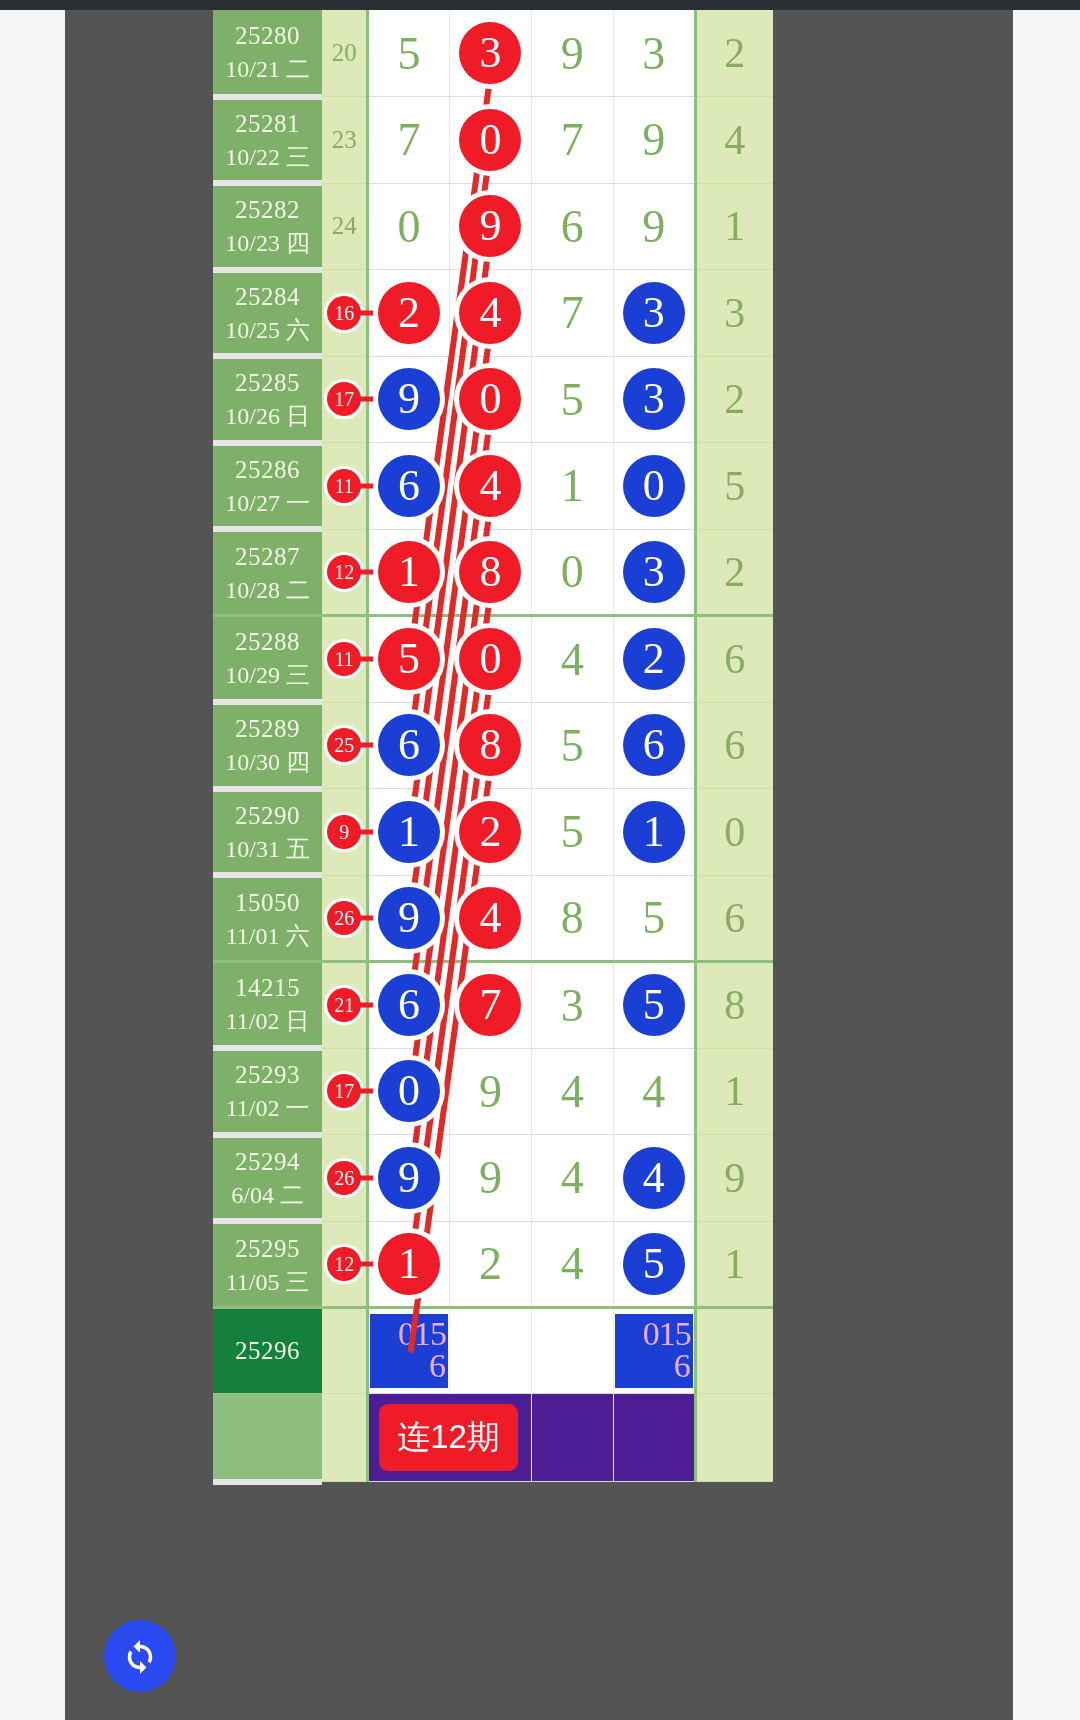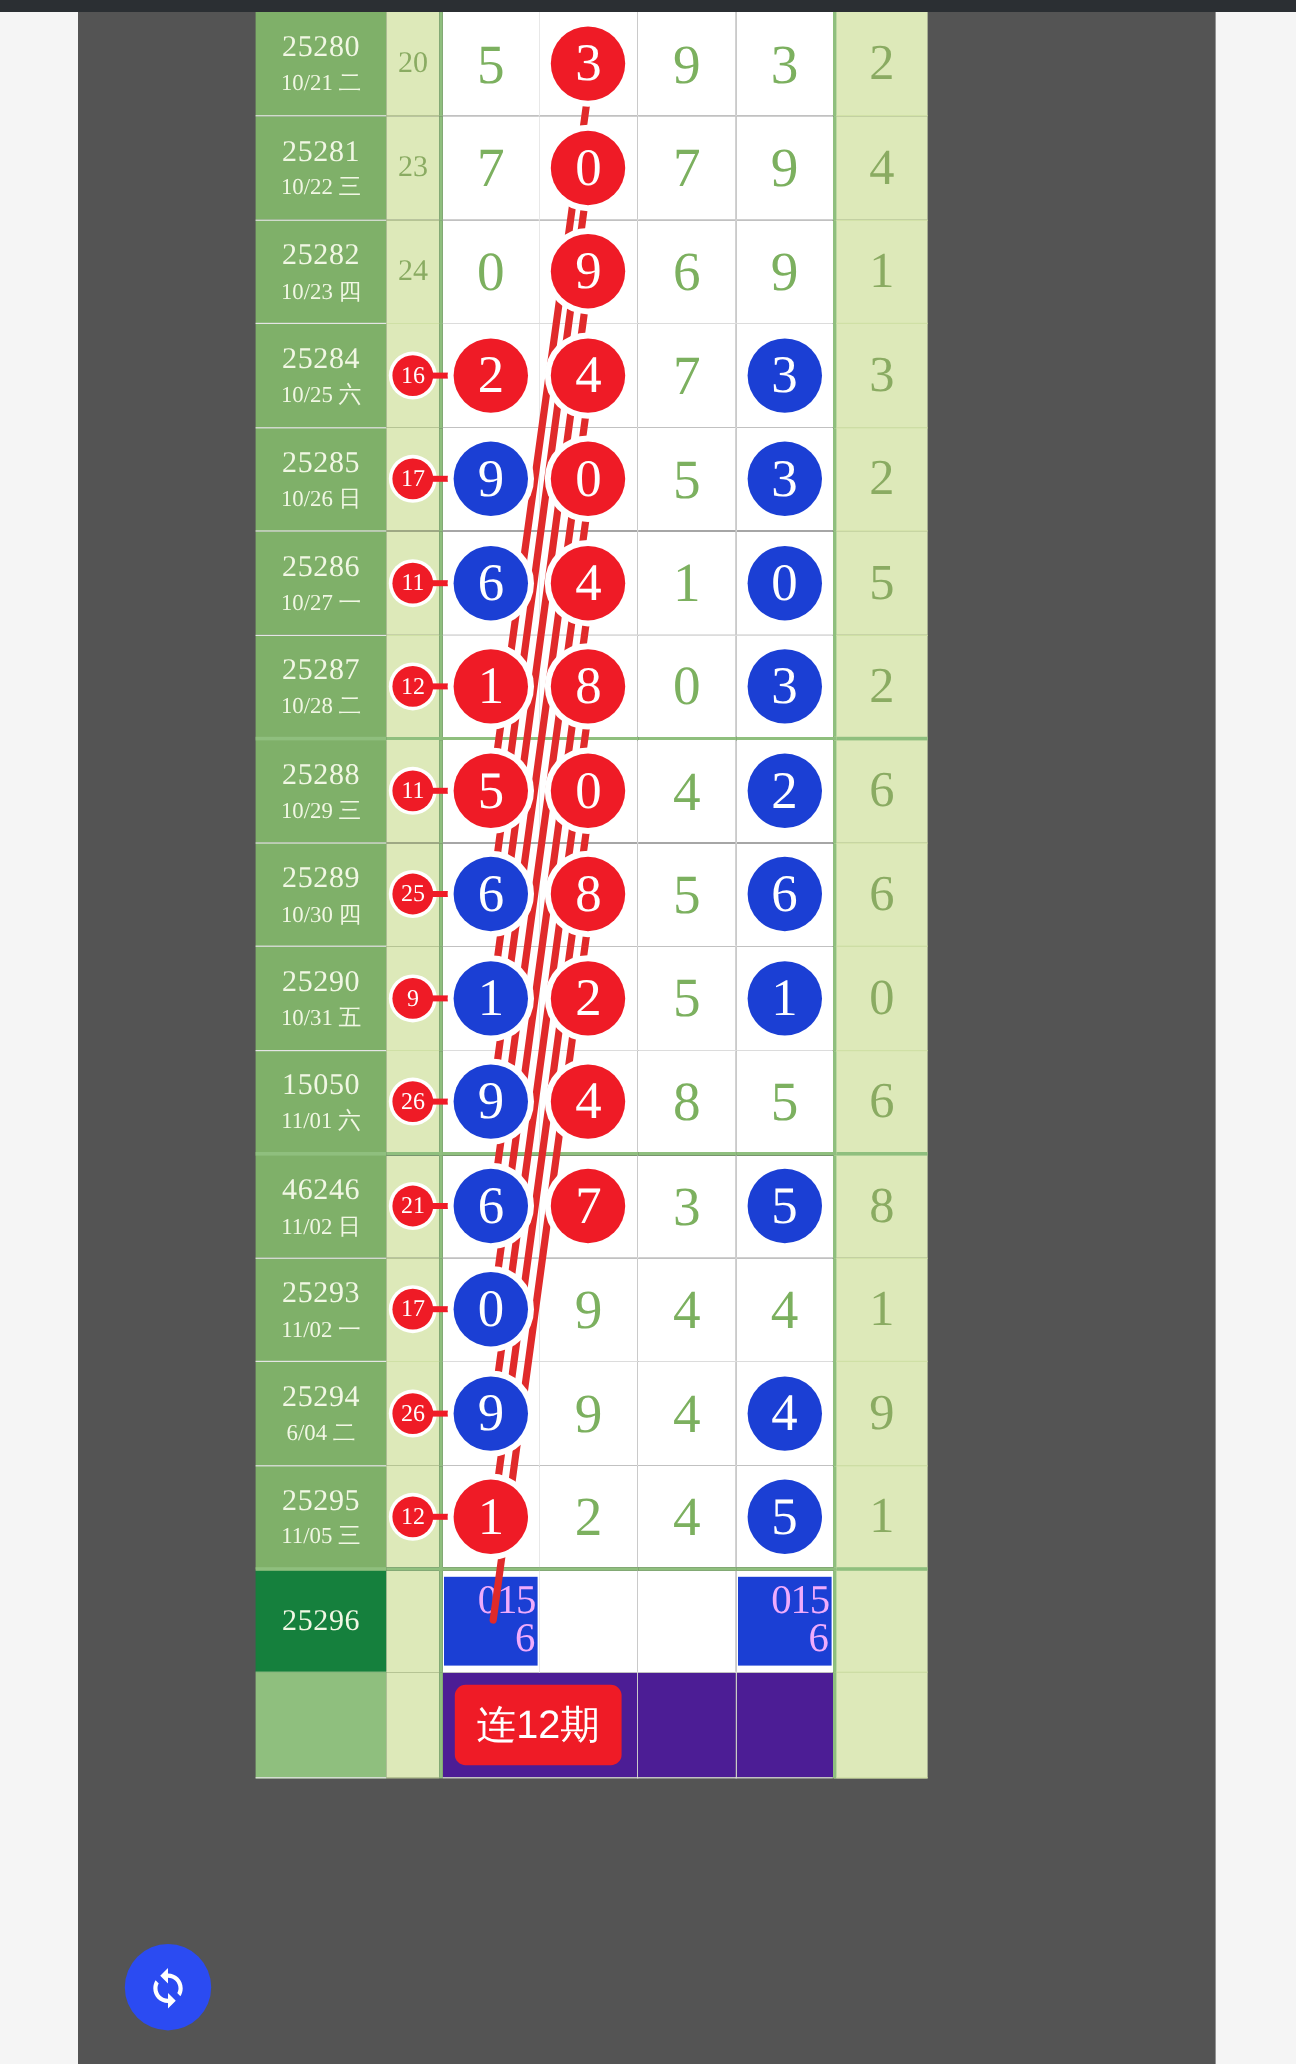--- a/index.html
+++ b/index.html
@@ -51,25 +51,25 @@
   .col-tail    { width: 77px;  }
 
   tr.row { height: 86.5px; }
 
   
   .c-issue {
     background: #7fb069;
     color: #f1f7e4;
     text-align: center;
     vertical-align: middle;
-    border-bottom: 1px solid #e5e5e5;
+    border-bottom: 6px solid #e5e5e5;
     line-height: 1.25;
   }
   .c-issue .iss-no { font-size: 25px; letter-spacing: .5px; display:block; }
-  .c-issue .iss-dt { font-size: 19px; display:block; margin-top: 3px; }
+  .c-issue .iss-dt { font-size: 24px; display:block; margin-top: 3px; }
 
   
   .c-sum {
     background: #dde9b9;
     color: #8aab62;
     text-align: center;
     vertical-align: middle;
     font-size: 25px;
     border-bottom: 1px solid #cfe0a5;
     border-right: 3px solid #8fbf7e;
@@ -338,21 +338,21 @@
           </td>
           <td class="c-sum"><span class="sum-badge">26</span></td>
           <td class="c-d"><span class="ball blue">9</span></td>
           <td class="c-d"><span class="ball red">4</span></td>
           <td class="c-d">8</td>
           <td class="c-d">5</td>
           <td class="c-tail">6</td>
         </tr>
         <tr class="row">
           <td class="c-issue">
-            <span class="iss-no">46246</span>
+            <span class="iss-no">14215</span>
             <span class="iss-dt">11/02 日</span>
           </td>
           <td class="c-sum"><span class="sum-badge">21</span></td>
           <td class="c-d"><span class="ball blue">6</span></td>
           <td class="c-d"><span class="ball red">7</span></td>
           <td class="c-d">3</td>
           <td class="c-d"><span class="ball blue">5</span></td>
           <td class="c-tail">8</td>
         </tr>
         <tr class="row">

